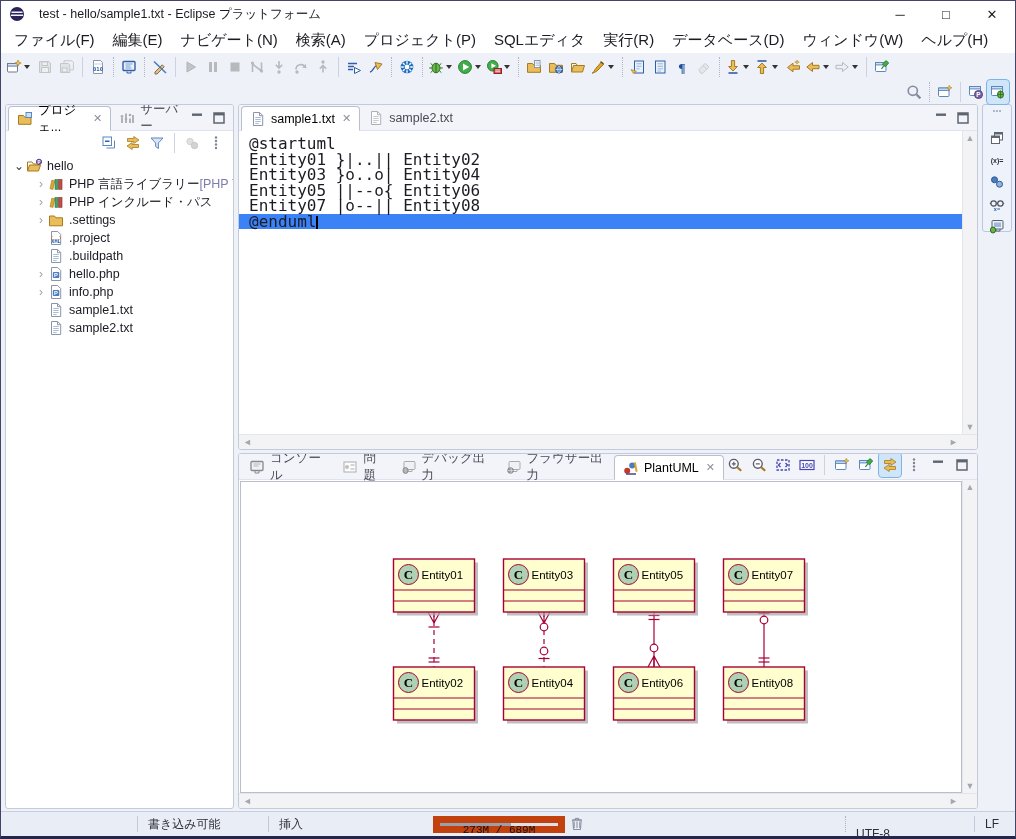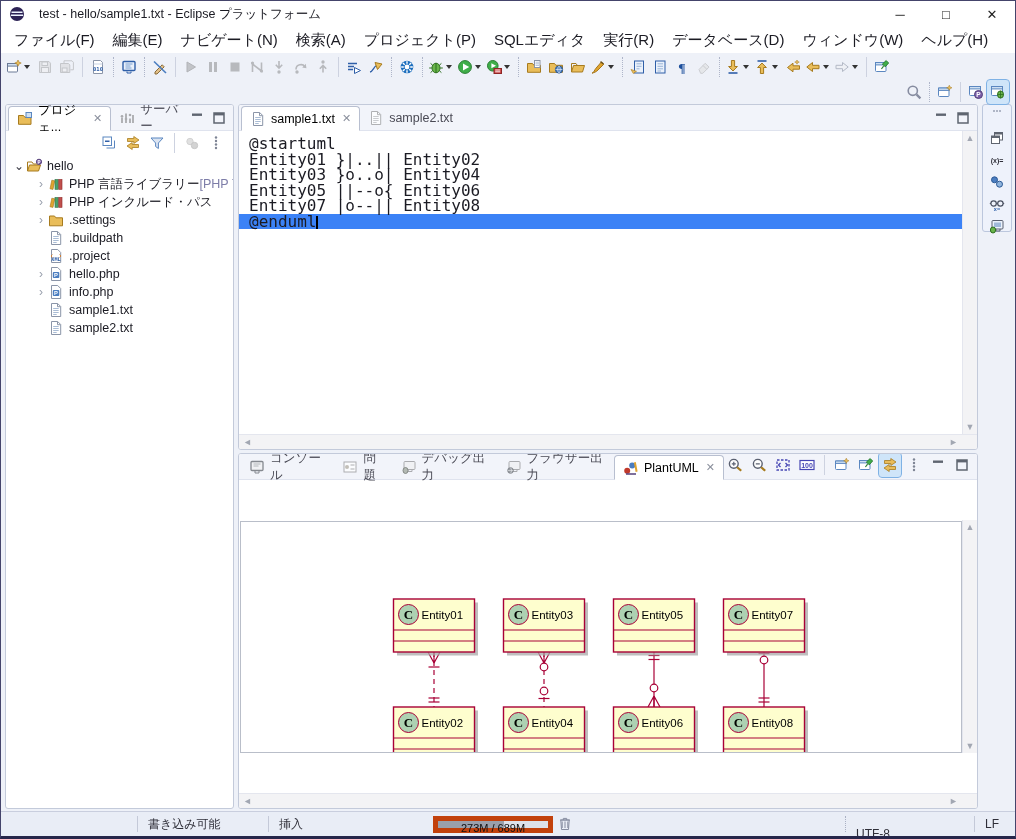--- a/index.html
+++ b/index.html
@@ -28,21 +28,21 @@
   .ico{ display:inline-flex; width:16px; height:16px; }
   .ico svg{ width:16px; height:16px; }
   .pstrip{ height:22px; display:flex; align-items:center; justify-content:flex-end; padding-right:6px; flex:0 0 auto; }
 
   
   .main{ flex:1 1 auto; display:flex; padding:1px 3px 2px 4px; gap:4px; min-height:0; }
   .panel{ background:#fff; border:1px solid #c3cada; border-radius:3px; display:flex; flex-direction:column; overflow:hidden; }
   #left-panel{ width:229px; flex:0 0 auto; }
   .centercol{ flex:1 1 auto; display:flex; flex-direction:column; gap:3px; min-width:0; }
   #editor-panel{ flex:0 0 346px; }
-  #console-panel{ flex:1 1 auto;gap:40px; }
+  #console-panel{ flex:1 1 auto; }
   #minibar{ width:30px; flex:0 0 auto; align-self:flex-start; height:128px; background:#eef2fb; border:1px solid #bcc7dd; border-radius:3px; display:flex; flex-direction:column; align-items:center; padding-top:3px; gap:6px; }
 
   
   .tabrow{ height:26px; display:flex; align-items:flex-end; background:#f2f4fa; border-bottom:1px solid #dfe3ee; flex:0 0 auto; padding-left:2px; }
   .tab{ height:25px; display:flex; align-items:center; gap:5px; padding:0 8px; font-size:12.5px; color:#4a4a55; border-radius:4px 4px 0 0; }
   .tab.active{ background:#fff; border:1px solid #b8bfd0; border-bottom:1px solid #fff; color:#000; margin-bottom:-1px; }
   .tab:not(.active) .ico{ filter:grayscale(.9) opacity(.7); }
   .tab .x{ font-size:11px; color:#8a8f9c; margin-left:2px; }
   .minmax{ margin-left:auto; display:flex; align-items:center; gap:6px; padding:0 6px 4px 0; }
   .viewtools{ margin-left:auto; display:flex; align-items:center; gap:2px; padding-right:4px; padding-bottom:2px; }
@@ -70,21 +70,21 @@
   
   .canvas-wrap{ flex:1 1 auto; display:flex; min-height:0; }
   .uml-canvas{ flex:1 1 auto; background:#fff; border:1px solid #b9bec9; margin:1px 0 0 1px; overflow:hidden; }
 
   
   .statusbar{ height:25px; background:#e9edf6; border-top:1px solid #c9cede; display:flex; align-items:center; font-size:12px; color:#2e2e38; flex:0 0 auto;justify-content:center; }
   .seg{ padding:0 10px; height:100%; display:flex; align-items:center; }
   .vsep{ width:1px; height:16px; background:#c4c9d8; }
   .vdots{ width:0; height:16px; border-left:1px dotted #aab1c4; }
   .heap{ display:flex; align-items:center; gap:4px; margin-left:46px; }
-  .heapbar{ position:relative; width:120px; height:17px; background:#dde1ea; border:5px solid #c2410c; }
+  .heapbar{ position:relative; width:132px; height:17px; background:#dde1ea; border:7px solid #c2410c;font-family:Liberation Mono, monospace; }
   .heapfill{ position:absolute; left:0; top:0; bottom:0; background:#9aa0ab; }
   .heaptxt{ position:relative; width:100%; text-align:center; font-size:11px; color:#111; line-height:15px; }
   .spacer{ flex:1 1 auto; }
 </style>
 </head>
 <body>
 
 <div id="win">
 
   <div class="titlebar">
@@ -582,36 +582,36 @@
                 <path d="M1.5 4h5l1.4 1.8H14.5v8H1.5z" fill="#e9bd5a" stroke="#a77b1e"></path>
               </svg>
             </span>
             <span>.settings</span>
           </div>
           <div class="trow" style="padding-left: 28px;">
             <span class="exp"></span>
             <span class="ico">
               <svg viewBox="0 0 16 16" xmlns="http://www.w3.org/2000/svg">
                 <path d="M3.5 1.5h6.2l3 3v10H3.5z" fill="#fff" stroke="#8b95a8"></path>
+                <text x="8" y="12.5" font-size="5.2" fill="#2f5fa8" text-anchor="middle" font-weight="bold" font-family="monospace">XML</text>
+                <path d="M4.5 6.5L3 8l1.5 1.5M11.5 6.5L13 8l-1.5 1.5" stroke="#d07a2e" fill="none" stroke-width=".9"></path>
+              </svg>
+            </span>
+            <span>.project</span>
+          </div>
+          <div class="trow" style="padding-left: 28px;">
+            <span class="exp"></span>
+            <span class="ico">
+              <svg viewBox="0 0 16 16" xmlns="http://www.w3.org/2000/svg">
+                <path d="M3.5 1.5h6.2l3 3v10H3.5z" fill="#fff" stroke="#8b95a8"></path>
                 <path d="M9.5 1.8V4.7h2.9" fill="none" stroke="#8b95a8"></path>
                 <path d="M5.2 6.5h5.5M5.2 8.5h5.5M5.2 10.5h5.5M5.2 12.5h3.5" stroke="#9fb4d0" stroke-width=".9"></path>
               </svg>
             </span>
             <span>.buildpath</span>
-          </div>
-          <div class="trow" style="padding-left: 28px;">
-            <span class="exp"></span>
-            <span class="ico">
-              <svg viewBox="0 0 16 16" xmlns="http://www.w3.org/2000/svg">
-                <path d="M3.5 1.5h6.2l3 3v10H3.5z" fill="#fff" stroke="#8b95a8"></path>
-                <text x="8" y="12.5" font-size="5.2" fill="#2f5fa8" text-anchor="middle" font-weight="bold" font-family="monospace">XML</text>
-                <path d="M4.5 6.5L3 8l1.5 1.5M11.5 6.5L13 8l-1.5 1.5" stroke="#d07a2e" fill="none" stroke-width=".9"></path>
-              </svg>
-            </span>
-            <span>.project</span>
           </div>
           <div class="trow" style="padding-left: 28px;">
             <span class="exp">›</span>
             <span class="ico">
               <svg viewBox="0 0 16 16" xmlns="http://www.w3.org/2000/svg">
                 <path d="M3.5 1.5h6.2l3 3v10H3.5z" fill="#fff" stroke="#8b95a8"></path>
                 <rect x="4.8" y="6" width="6.5" height="6" rx="1" fill="#4a7dc0"></rect>
                 <text x="8" y="10.8" font-size="5.8" fill="#fff" text-anchor="middle" font-weight="bold">P</text>
               </svg>
             </span>

